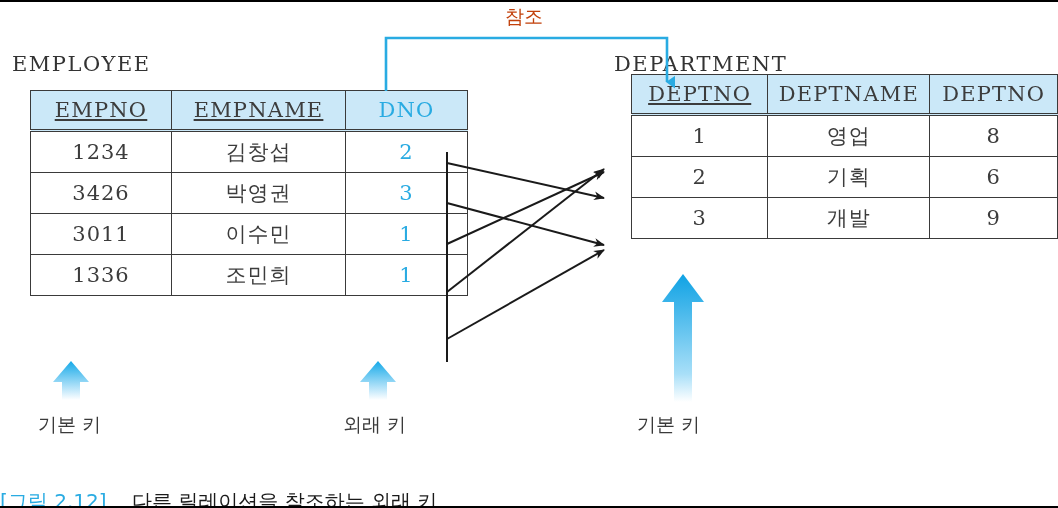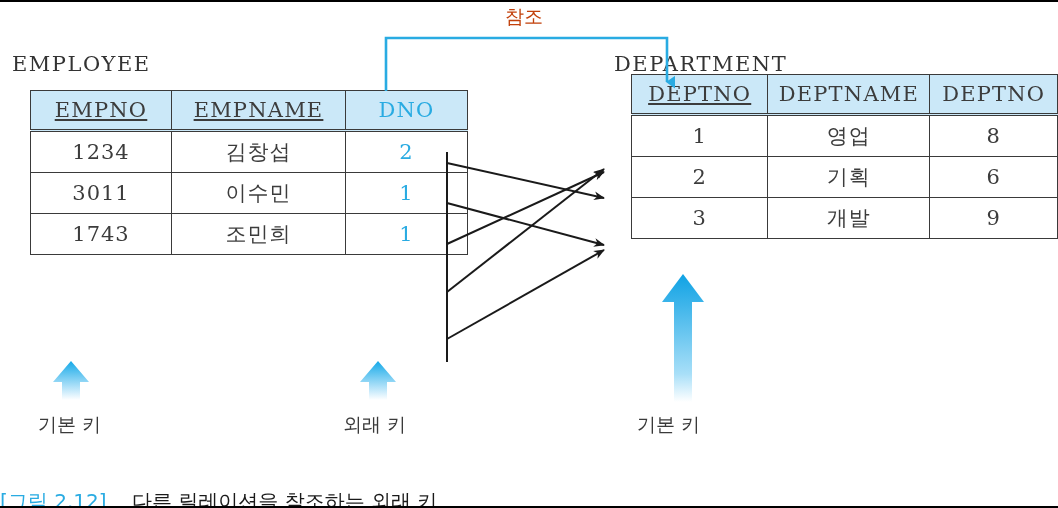--- a/index.html
+++ b/index.html
@@ -146,26 +146,31 @@
         </th>
       </tr>
     </thead>
     <tbody>
       <tr>
         <td>1234</td>
         <td class="ko">김창섭</td>
         <td class="fk-col">2</td>
       </tr>
       <tr>
+        <td>3426</td>
+        <td class="ko">박영권</td>
+        <td class="fk-col">3</td>
+      </tr>
+      <tr>
         <td>3011</td>
         <td class="ko">이수민</td>
         <td class="fk-col">1</td>
       </tr>
       <tr>
-        <td>1743</td>
+        <td>1336</td>
         <td class="ko">조민희</td>
         <td class="fk-col">1</td>
       </tr>
     </tbody>
   </table>
 
   <table class="reltable" id="department-table">
     <thead>
       <tr>
         <th style="width:140px">

